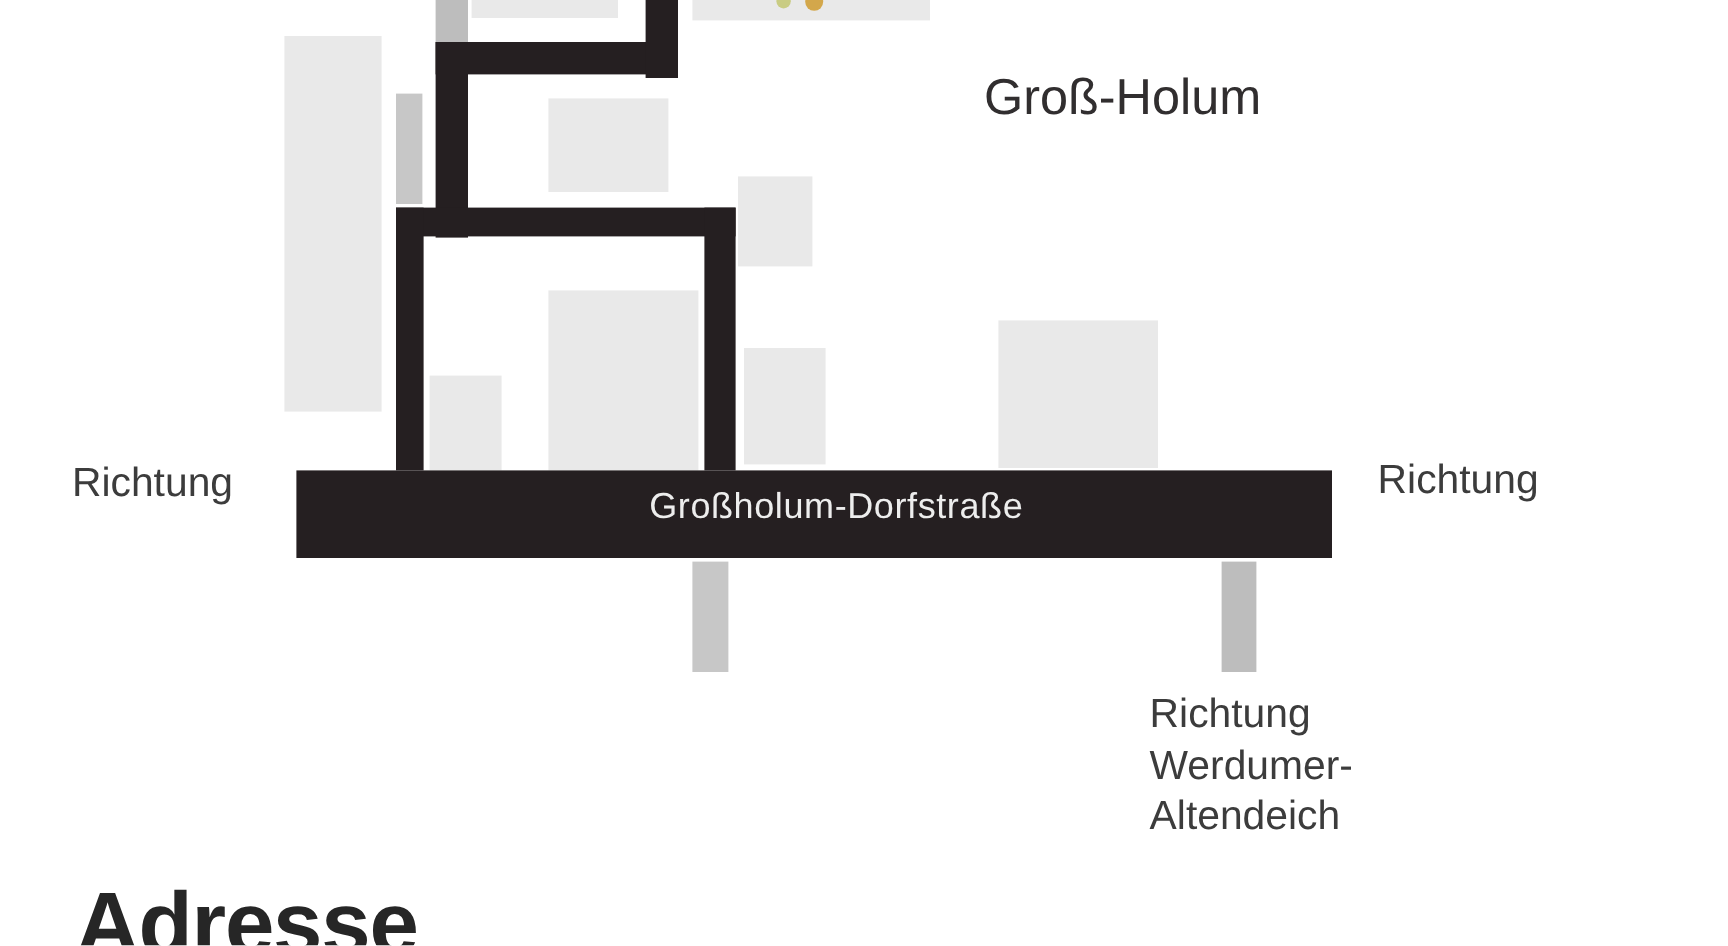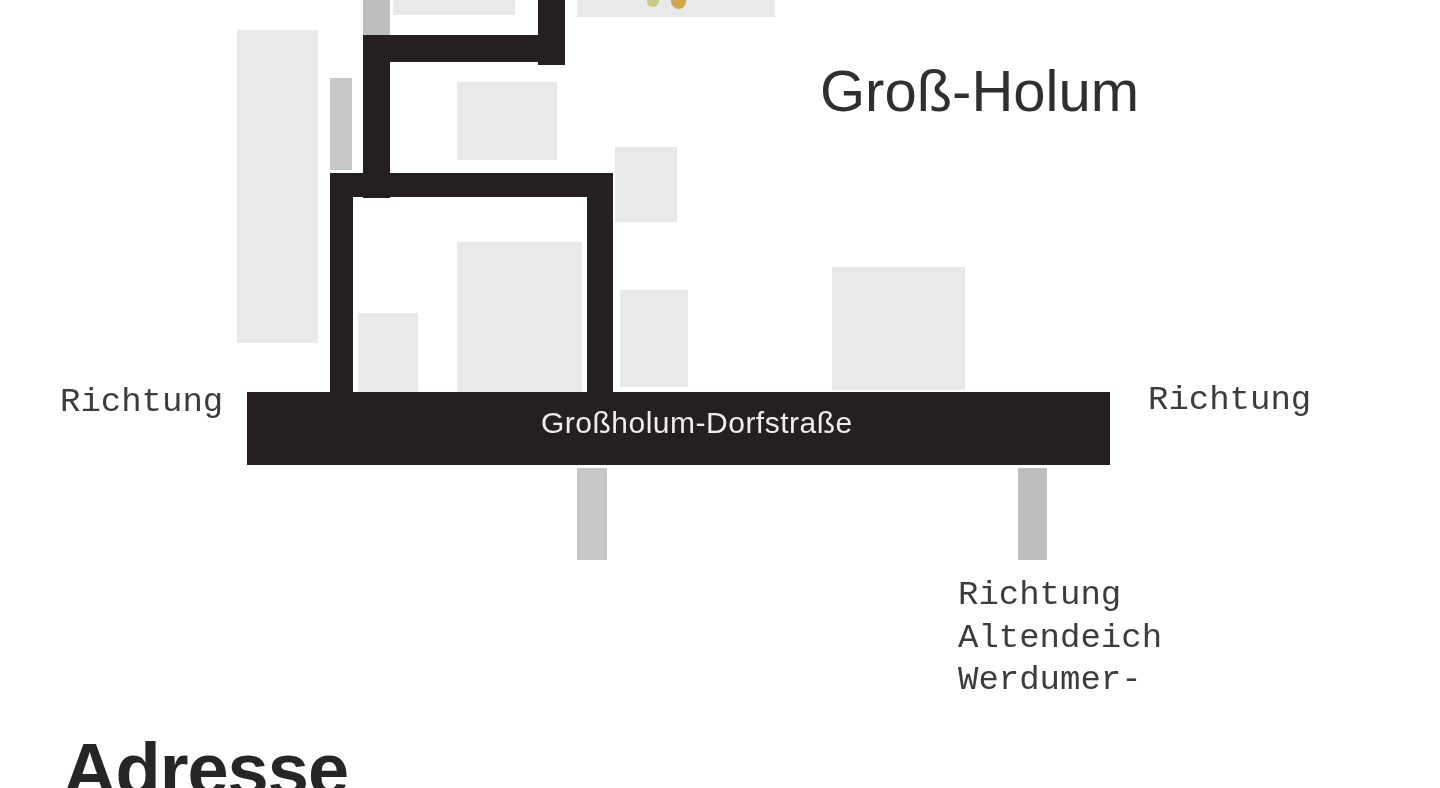--- a/index.html
+++ b/index.html
@@ -20,25 +20,25 @@
   .road-gray-dark { background: var(--road-gray-dark, #bdbdbd); }
   .dot { position: absolute; border-radius: 50%; }
 
   .label {
     position: absolute;
     color: var(--text, #3c3c3c);
     font-size: 34px;
     line-height: 1.25;
     white-space: nowrap;
   }
-  .label .line { display: block; font-family: Liberation Mono, monospace; }
+  .label .line { display: block; }
 
   .place-title {
     position: absolute;
-    font-size: 58px;
+    font-size: 42px;
     line-height: 1.2;
     color: var(--title-text, #312e2f);
     white-space: nowrap;
   }
 
   .road-label {
     position: absolute;
     color: var(--road-label-text, #ededed);
     font-size: 30px;
     letter-spacing: 0.5px;
@@ -131,19 +131,19 @@
   <div class="label" id="label-esens">
     <span class="line">Richtung</span>
   </div>
 
   <div class="label" id="label-neuharlingersiel">
     <span class="line">Richtung</span>
   </div>
 
   <div class="label" id="label-werdumer">
     <span class="line">Richtung</span>
+    <span class="line">Werdumer-</span>
     <span class="line">Altendeich</span>
-    <span class="line">Werdumer-</span>
   </div>
 
   <div class="section-heading">Adresse</div>
 
 </div>
 
 </body></html>

